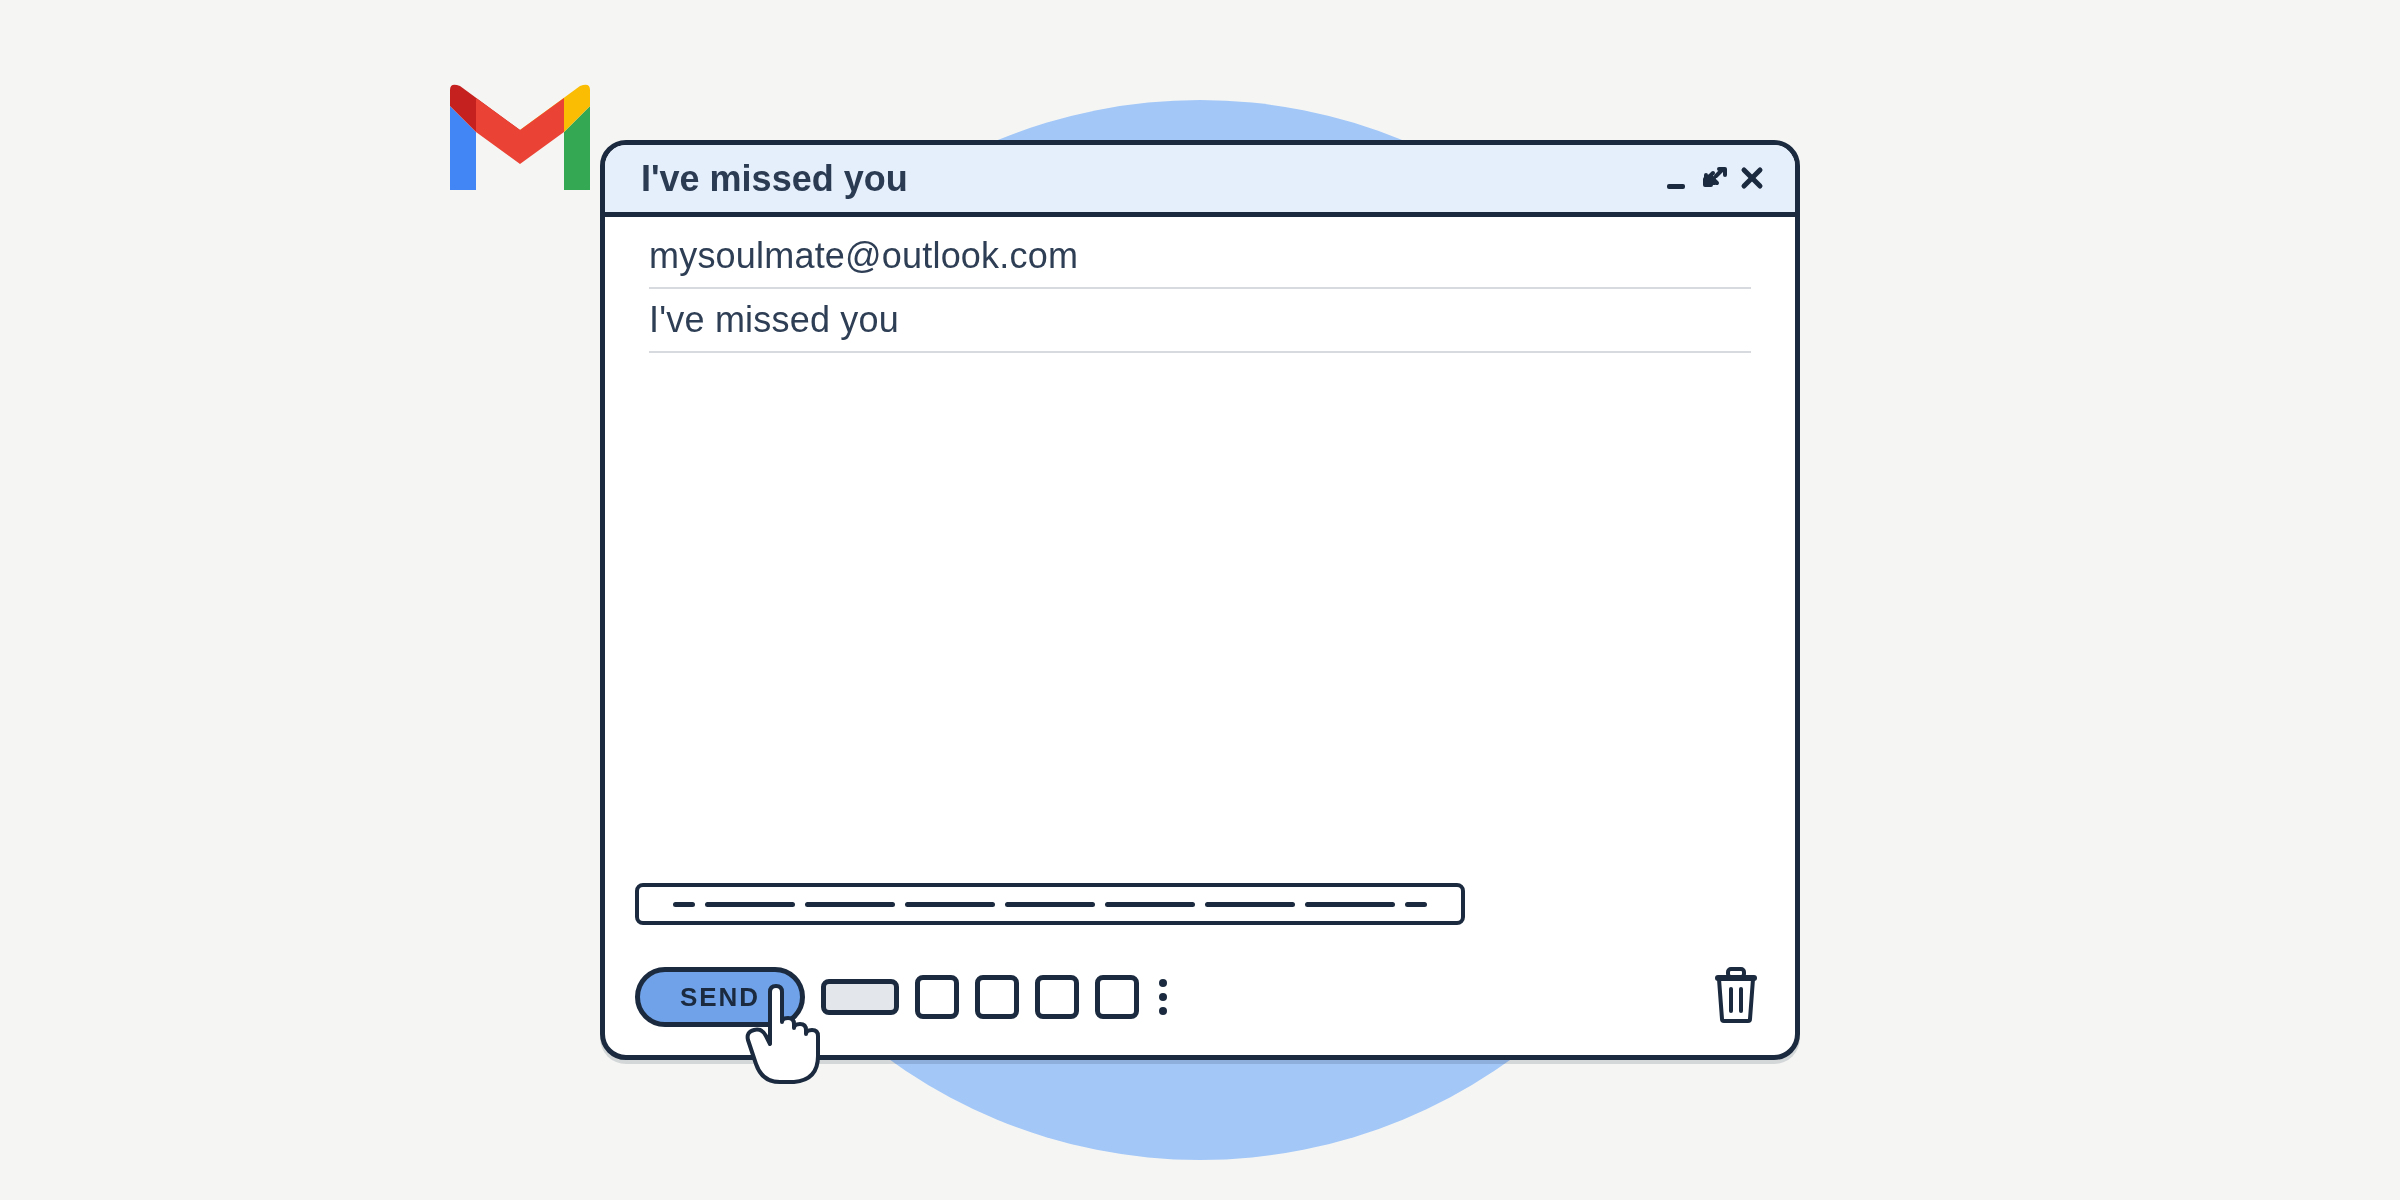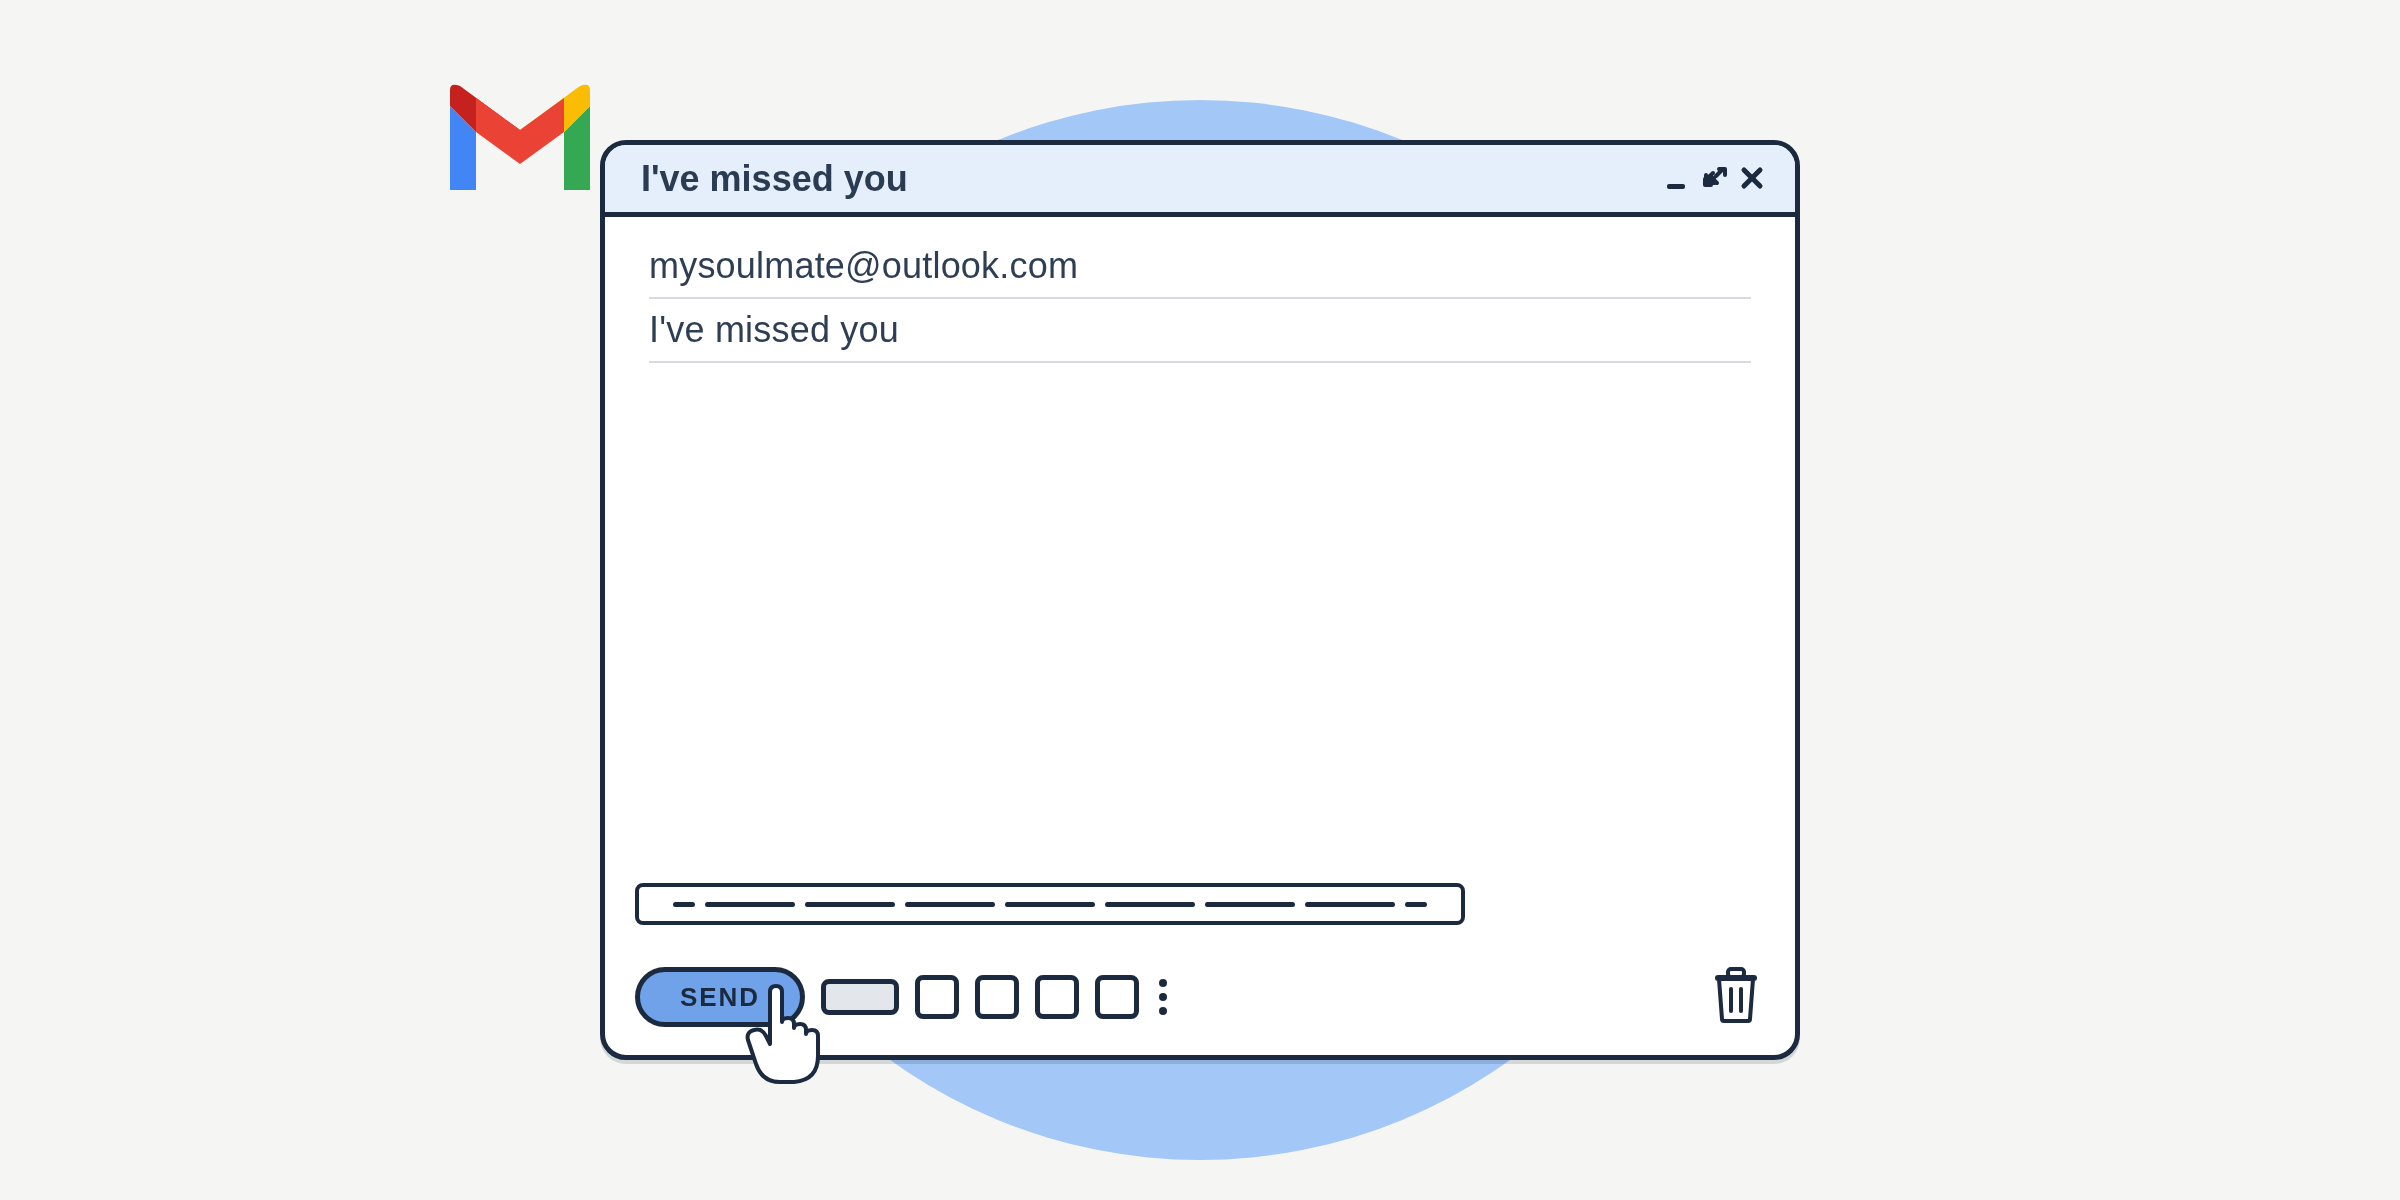--- a/index.html
+++ b/index.html
@@ -52,21 +52,21 @@
     font-size: 36px;
     font-weight: 600;
     color: #2a3b52;
   }
   .window-controls {
     display: flex;
     align-items: center;
     gap: 10px;
   }
   .window-controls svg { display: block; }
-  .body-area { padding: 18px 44px 0 44px; }
+  .body-area { padding: 8px 44px 0 44px; }
   .field-row {
     height: 64px;
     display: flex;
     align-items: center;
     border-bottom: 2px solid #d7dbe0;
   }
   .field-text {
     font-size: 36px;
     font-weight: 400;
     color: #2e3e54;

